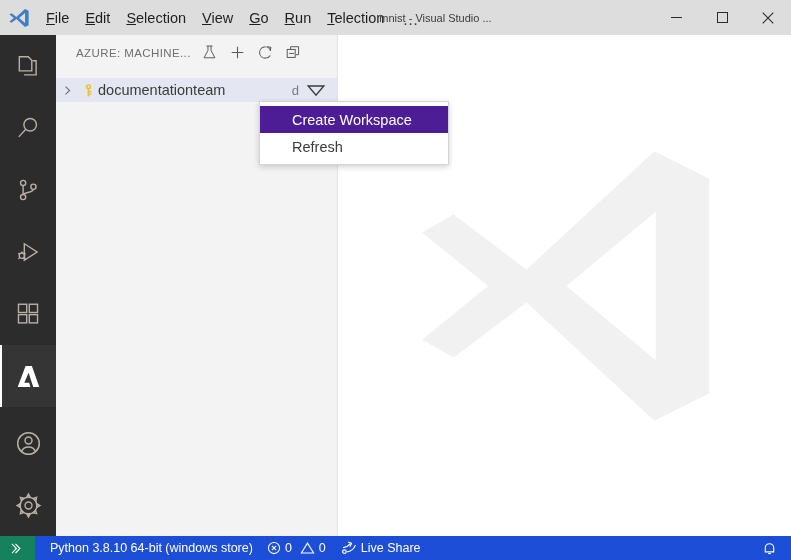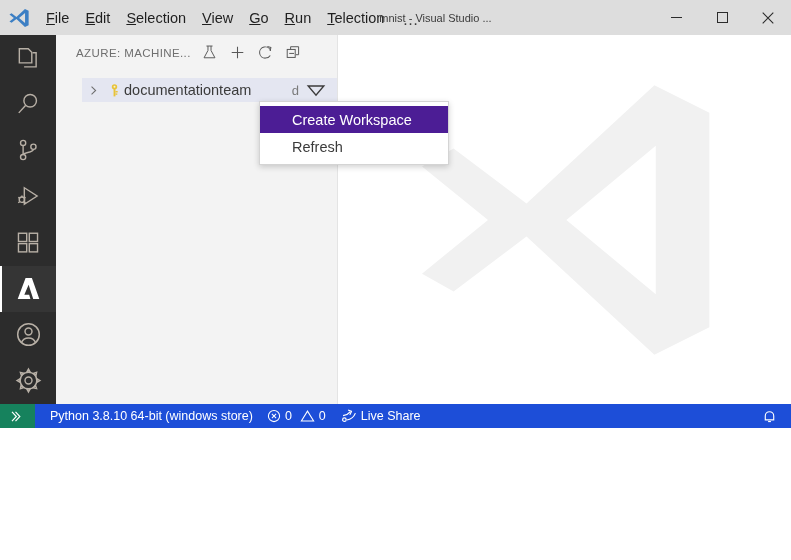--- a/index.html
+++ b/index.html
@@ -4,21 +4,21 @@
 <style>
   * { box-sizing: border-box; margin: 0; padding: 0; }
   html, body {
     width: 791px; height: 560px;
     overflow: hidden;
     font-family: "Liberation Sans", sans-serif;
     background: #ffffff;
   }
   #app {
     position: relative;
-    width: 791px; height: 428px;
+    width: 791px; height: 560px;
     display: flex; flex-direction: column;
   }
 
   
   .titlebar {
     height: 35px;
     background: #dddddd;
     display: flex;
     align-items: center;
     flex: 0 0 35px;
@@ -116,21 +116,21 @@
     white-space: nowrap;
     overflow: hidden;
     flex: 0 1 auto;
   }
   .side-actions { display: flex; align-items: center; margin-left: 6px; gap: 2px; }
   .side-act {
     width: 26px; height: 24px;
     display: flex; align-items: center; justify-content: center;
     color: #585858;
   }
-  .tree { padding-top: 8px; position: relative; margin-left: 26px; }
+  .tree { padding-top: 8px; position: relative; }
   .tree-row {
     height: 24px;
     display: flex; align-items: center;
     background: #e4e6f1;
     padding-right: 4px;
     position: relative;
   }
   .twisty {
     width: 22px; height: 22px;
     display: flex; align-items: center; justify-content: center;

